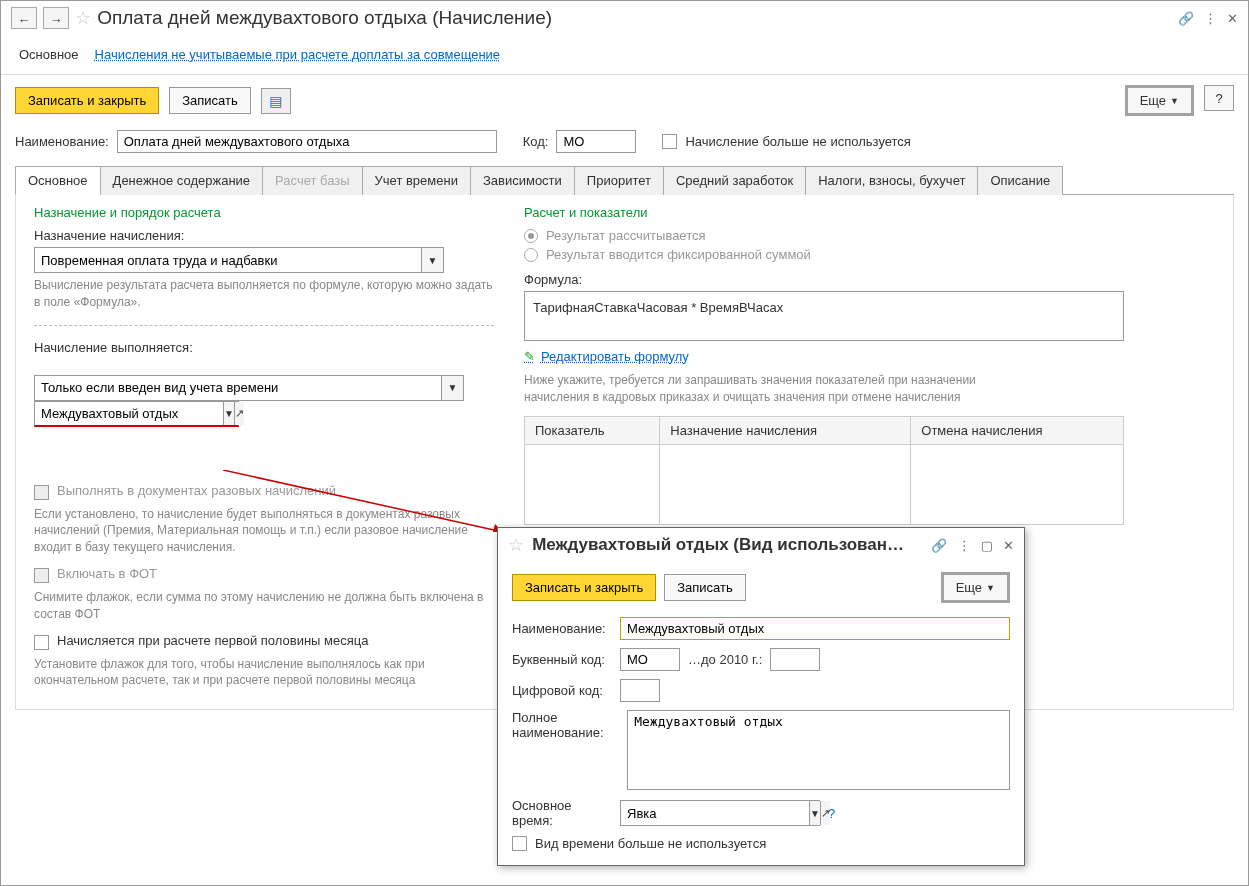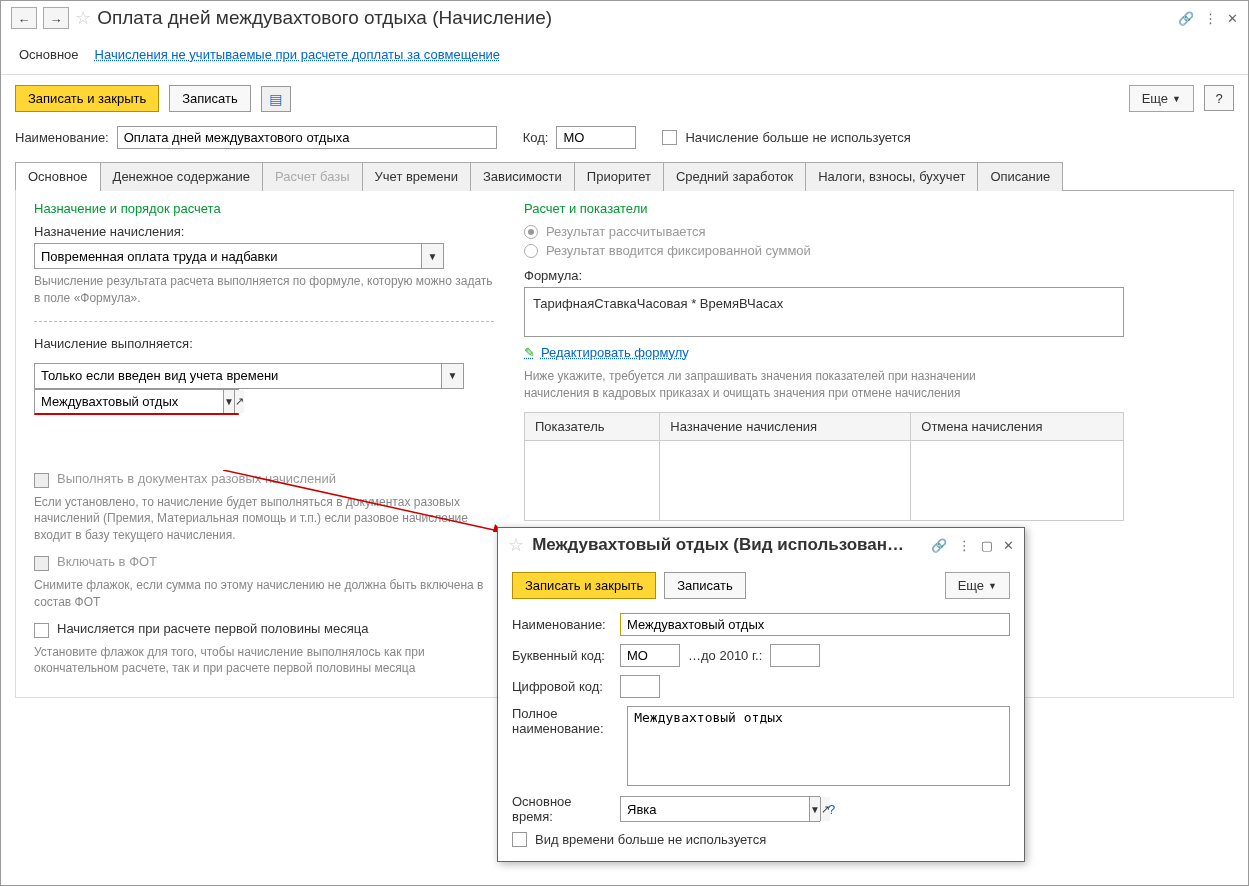--- a/index.html
+++ b/index.html
@@ -10,21 +10,21 @@
 .title{font-size:19px;color:#333}
 .titlebar-right{margin-left:auto;display:flex;gap:10px;align-items:center;color:#666}
 .navtabs{display:flex;gap:16px;padding:8px 18px;border-bottom:1px solid #ddd}
 .navtab{padding:4px 0}
 .navtab.active{color:#333}
 .navtab.link{color:#0066cc;text-decoration:underline dotted;cursor:pointer}
 .toolbar{display:flex;align-items:center;padding:10px 14px;gap:10px}
 .btn{border:1px solid #999;background:#f8f8f8;padding:5px 12px;cursor:pointer;font-size:13px}
 .btn-primary{background:#ffd633;border-color:#b38f00;font-weight:normal}
 .btn-icon{background:#f0f0f0;border:1px solid #999;width:30px;height:26px;display:flex;align-items:center;justify-content:center;cursor:pointer;font-size:14px}
-.btn-more{border:1px solid #a3a3a3;background:#f8f8f8;padding:5px 12px;cursor:pointer;display:flex;align-items:center;gap:4px}
+.btn-more{border:3px solid #a3a3a3;background:#f8f8f8;padding:5px 12px;cursor:pointer;display:flex;align-items:center;gap:4px}
 .toolbar-right{margin-left:auto;display:flex;gap:10px}
 .help-btn{border:1px solid #999;background:#f8f8f8;width:30px;height:26px;display:flex;align-items:center;justify-content:center;cursor:pointer}
 .form-row{display:flex;align-items:center;padding:4px 14px;gap:8px}
 .label{color:#333}
 .input{border:1px solid #999;padding:3px 6px;font-size:13px;background:#fff}
 .checkbox{width:15px;height:15px;border:1px solid #999}
 .tabs{display:flex;margin:8px 14px 0;border-bottom:1px solid #aaa}
 .tab{padding:6px 12px;border:1px solid #aaa;border-bottom:none;background:#f0f0f0;margin-right:-1px;cursor:pointer;position:relative;top:1px}
 .tab.active{background:#fff;border-bottom:1px solid #fff}
 .tab.disabled{color:#aaa}
@@ -120,21 +120,21 @@
 <div class="content">
   <div class="col" style="max-width:460px">
     <div class="section-h">Назначение и порядок расчета</div>
     <div style="margin-bottom:4px">Назначение начисления:</div>
     <div class="select-box" style="width:410px">
       <input value="Повременная оплата труда и надбавки" style="">
       <div class="select-btn">▼</div>
     </div>
     <div class="hint">Вычисление результата расчета выполняется по формуле, которую можно задать в поле «Формула».</div>
     <div class="dashed"></div>
-    <div style="margin-bottom:12px">Начисление выполняется:</div>
+    <div style="margin-bottom:20px">Начисление выполняется:</div>
     <div class="select-box" style="width:430px">
       <input value="Только если введен вид учета времени" style="">
       <div class="select-btn">▼</div>
     </div>
     <div class="select-box" style="width:205px;border-bottom:2px solid #c00">
       <input value="Междувахтовый отдых" style="">
       <div class="select-btn">▼</div>
       <div class="open-btn">↗</div>
     </div>
     <div style="height:50px"></div>

